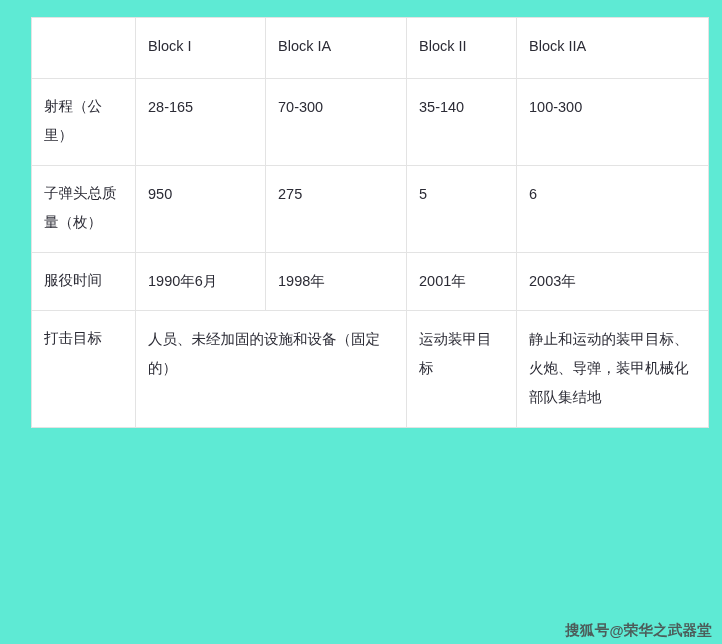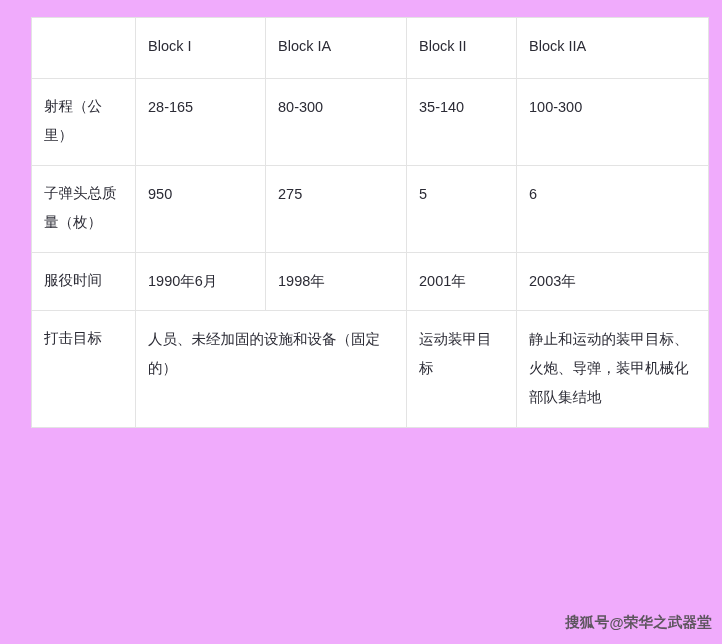--- a/index.html
+++ b/index.html
@@ -12,21 +12,21 @@
     background: #ffffff;
     font-family: "Liberation Sans", "DejaVu Sans", sans-serif;
     overflow: hidden;
     position: relative;
   }
 
   .page {
     position: relative;
     width: 722px;
     height: 644px;
-    background: #f0abfc;
+    background: #5eead4;
   }
 
   .spec-table {
     position: absolute;
     left: 31px;
     top: 17px;
     width: 677px;
     border-collapse: collapse;
     table-layout: fixed;
     background: #ffffff;
@@ -64,21 +64,21 @@
   .r-warhead td { height: 74px; }
   .r-count td   { height: 45px; }
   .r-mass td    { height: 76px; }
   .r-guide td   { height: 42px; }
   .r-service td { height: 14px; }
   .r-target td  { height: 88px; }
 
   .watermark {
     position: absolute;
     right: 10px;
-    bottom: 12px;
+    bottom: 4px;
     font-size: 14.5px;
     line-height: 20px;
     color: #4a4a4a;
     font-weight: 700;
     letter-spacing: 0.2px;
     opacity: 0.88;
     white-space: nowrap;
     font-family: "Liberation Sans", "DejaVu Sans", sans-serif;
   }
   .watermark .wm-at {
@@ -105,21 +105,21 @@
         <td class="label-cell empty-cell"></td>
         <td>Block I</td>
         <td>Block IA</td>
         <td>Block II</td>
         <td>Block IIA</td>
       </tr>
 
       <tr class="r-range">
         <td class="label-cell">射程（公里）</td>
         <td>28-165</td>
-        <td>80-300</td>
+        <td>70-300</td>
         <td>35-140</td>
         <td>100-300</td>
       </tr>
 
 
       <tr class="r-count">
         <td class="label-cell">子弹头总质量（枚）</td>
         <td>950</td>
         <td>275</td>
         <td>5</td>

